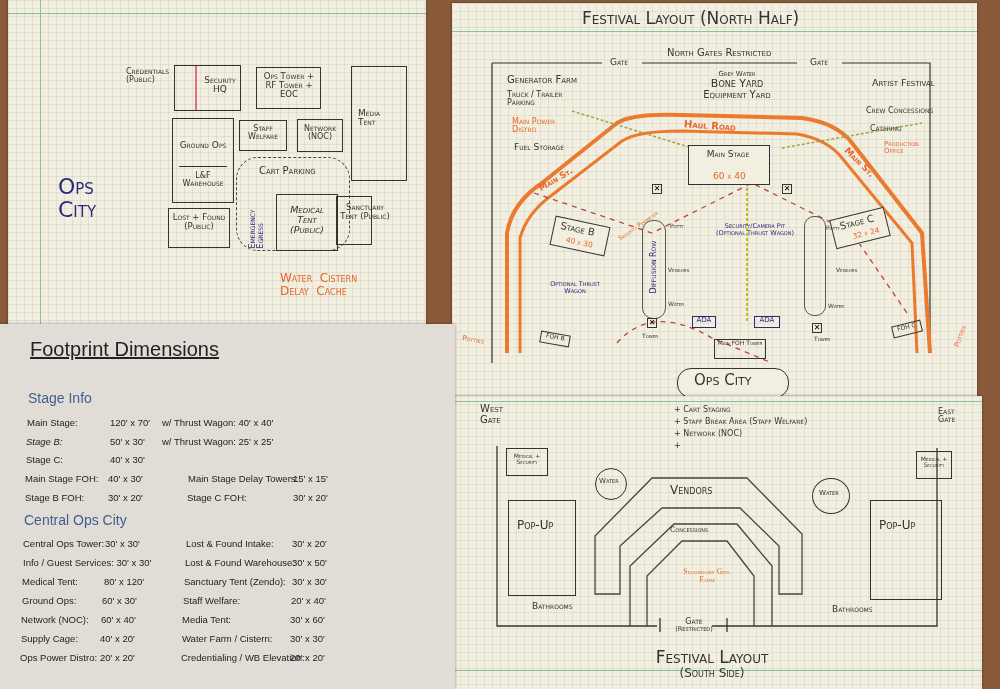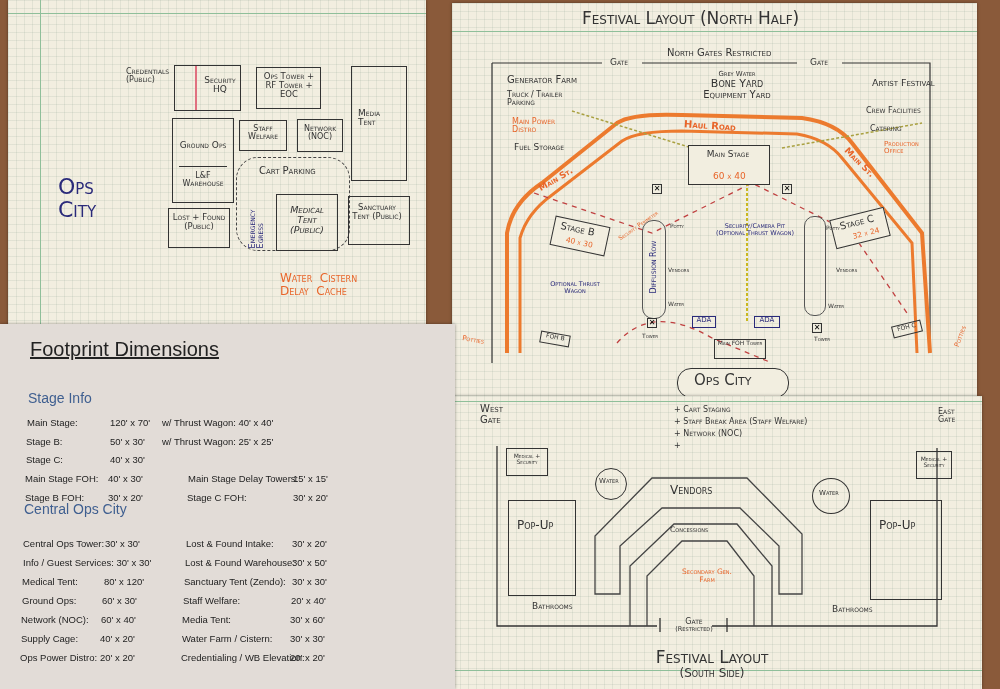--- a/index.html
+++ b/index.html
@@ -51,21 +51,21 @@
   <div style="position:absolute;left:228px;top:157px;width:112px;height:92px;border:1.5px dashed #444;border-radius:22px;">
     <div class="hand" style="left:22px;top:8px;width:90px;font-size:10px;">Cart Parking</div>
     <div class="hand blue" style="left:-10px;top:52px;width:60px;font-size:8px;transform:rotate(-90deg);">Emergency Egress</div>
   </div>
   <div class="box" style="left:160px;top:208px;width:62px;height:40px;">
     <div class="hand ctr" style="left:2px;top:4px;width:56px;font-size:8.5px;">Lost + Found (Public)</div>
   </div>
   <div class="box" style="left:268px;top:194px;width:62px;height:57px;font-style:italic;">
     <div class="hand ctr" style="left:2px;top:10px;width:56px;font-size:9.5px;">Medical Tent (Public)</div>
   </div>
-  <div class="box" style="left:340px;top:196px;width:62px;height:49px;">
+  <div class="box" style="left:328px;top:196px;width:36px;height:49px;">
     <div class="hand ctr" style="left:2px;top:6px;width:52px;font-size:8.5px;">Sanctuary Tent (Public)</div>
   </div>
   <div class="hand orange" style="left:272px;top:272px;width:130px;font-size:12px;">
     <span>Water</span>&nbsp;&nbsp;<span>Cistern</span><br>
     <span>Delay</span>&nbsp;&nbsp;<span>Cache</span>
   </div>
 </div>
 
 <div class="sheet grid" style="left:452px;top:3px;width:525px;height:393px;">
   <div style="position:absolute;left:0;top:28px;width:525px;height:1px;background:#8fbf9a;"></div>
@@ -91,21 +91,21 @@
   <div class="hand orange" style="left:60px;top:115px;width:55px;font-size:8px;">Main Power Distro</div>
   <div class="hand" style="left:62px;top:140px;font-size:9px;">Fuel Storage</div>
 
   <div class="hand ctr" style="left:225px;top:68px;width:120px;">
     <div style="font-size:7px;">Grey Water</div>
     <div style="font-size:11px;">Bone Yard</div>
     <div style="font-size:10px;">Equipment Yard</div>
   </div>
 
   <div class="hand" style="left:420px;top:75px;width:70px;font-size:9.5px;">Artist Festival</div>
-  <div class="hand" style="left:414px;top:104px;width:80px;font-size:8px;">Crew Facilities</div>
+  <div class="hand" style="left:414px;top:104px;width:80px;font-size:8px;">Crew Concessions</div>
   <div class="hand" style="left:418px;top:122px;font-size:8px;">Catering</div>
   <div class="hand orange" style="left:432px;top:138px;width:45px;font-size:7px;">Production Office</div>
 
   <div class="hand orange" style="left:232px;top:118px;font-size:10px;font-weight:bold;transform:rotate(4deg);">Haul Road</div>
   <div class="hand orange" style="left:85px;top:172px;font-size:9px;font-weight:bold;transform:rotate(-30deg);">Main St.</div>
   <div class="hand orange" style="left:388px;top:155px;font-size:9px;font-weight:bold;transform:rotate(45deg);">Main St.</div>
 
   <div class="box ctr" style="left:236px;top:142px;width:82px;height:40px;background:#f2eee0;">
     <div class="hand" style="left:14px;top:4px;width:50px;font-size:9px;">Main Stage</div>
     <div class="hand orange" style="left:24px;top:26px;font-size:9px;">60 x 40</div>
@@ -178,59 +178,59 @@
     <div class="hand" style="left:6px;top:11px;font-size:7px;">Water</div>
   </div>
   <div class="box" style="left:56px;top:104px;width:68px;height:96px;">
     <div class="hand" style="left:8px;top:18px;font-size:12px;">Pop-Up</div>
   </div>
   <div class="box" style="left:418px;top:104px;width:72px;height:100px;">
     <div class="hand" style="left:8px;top:18px;font-size:12px;">Pop-Up</div>
   </div>
   <div class="hand" style="left:218px;top:88px;font-size:12px;">Vendors</div>
   <div class="hand" style="left:218px;top:130px;font-size:7.5px;">Concessions</div>
-  <div class="hand orange ctr" style="left:225px;top:172px;width:60px;font-size:7.5px;">Secondary Gen. Farm</div>
+  <div class="hand orange ctr" style="left:225px;top:172px;width:60px;font-size:7.5px;font-family:Liberation Serif, serif;">Secondary Gen. Farm</div>
   <div class="hand" style="left:80px;top:206px;font-size:9px;">Bathrooms</div>
   <div class="hand" style="left:380px;top:209px;font-size:9px;">Bathrooms</div>
   <div class="hand ctr" style="left:212px;top:222px;width:60px;">
     <div style="font-size:8px;">Gate</div>
     <div style="font-size:6.5px;">(Restricted)</div>
   </div>
   <div class="hand" style="left:150px;top:253px;width:220px;text-align:center;">
     <div style="font-size:17px;">Festival Layout</div>
     <div style="font-size:12px;">(South Side)</div>
   </div>
 </div>
 
 <div class="sheet" id="printed">
   <div class="ptitle">Footprint Dimensions</div>
   <div class="psub" style="left:28px;top:66px;">Stage Info</div>
 
   <div class="prow" style="left:27px;top:93px;"><span>Main Stage:</span></div>
   <div class="prow" style="left:110px;top:93px;"><span>120' x 70'</span></div>
   <div class="prow" style="left:162px;top:93px;"><span>w/ Thrust Wagon: 40' x 40'</span></div>
 
-  <div class="prow" style="left:26px;top:112px;"><span>Stage B:</span></div>
+  <div class="prow" style="left:26px;top:112px;font-style:italic;"><span>Stage B:</span></div>
   <div class="prow" style="left:110px;top:112px;"><span>50' x 30'</span></div>
   <div class="prow" style="left:162px;top:112px;"><span>w/ Thrust Wagon: 25' x 25'</span></div>
 
   <div class="prow" style="left:26px;top:130px;"><span>Stage C:</span></div>
   <div class="prow" style="left:110px;top:130px;"><span>40' x 30'</span></div>
 
   <div class="prow" style="left:25px;top:149px;"><span>Main Stage FOH:</span></div>
   <div class="prow" style="left:108px;top:149px;"><span>40' x 30'</span></div>
   <div class="prow" style="left:188px;top:149px;"><span>Main Stage Delay Towers:</span></div>
   <div class="prow" style="left:293px;top:149px;"><span>15' x 15'</span></div>
 
   <div class="prow" style="left:25px;top:168px;"><span>Stage B FOH:</span></div>
   <div class="prow" style="left:108px;top:168px;"><span>30' x 20'</span></div>
   <div class="prow" style="left:187px;top:168px;"><span>Stage C FOH:</span></div>
   <div class="prow" style="left:293px;top:168px;"><span>30' x 20'</span></div>
 
-  <div class="psub" style="left:24px;top:177px;">Central Ops City</div>
+  <div class="psub" style="left:24px;top:188px;">Central Ops City</div>
 
   <div class="prow" style="left:23px;top:214px;"><span>Central Ops Tower:</span></div>
   <div class="prow" style="left:105px;top:214px;"><span>30' x 30'</span></div>
   <div class="prow" style="left:186px;top:214px;"><span>Lost &amp; Found Intake:</span></div>
   <div class="prow" style="left:292px;top:214px;"><span>30' x 20'</span></div>
 
   <div class="prow" style="left:23px;top:233px;"><span>Info / Guest Services:</span>&nbsp;<span>30' x 30'</span></div>
   <div class="prow" style="left:185px;top:233px;"><span>Lost &amp; Found Warehouse:</span></div>
   <div class="prow" style="left:292px;top:233px;"><span>30' x 50'</span></div>
 

